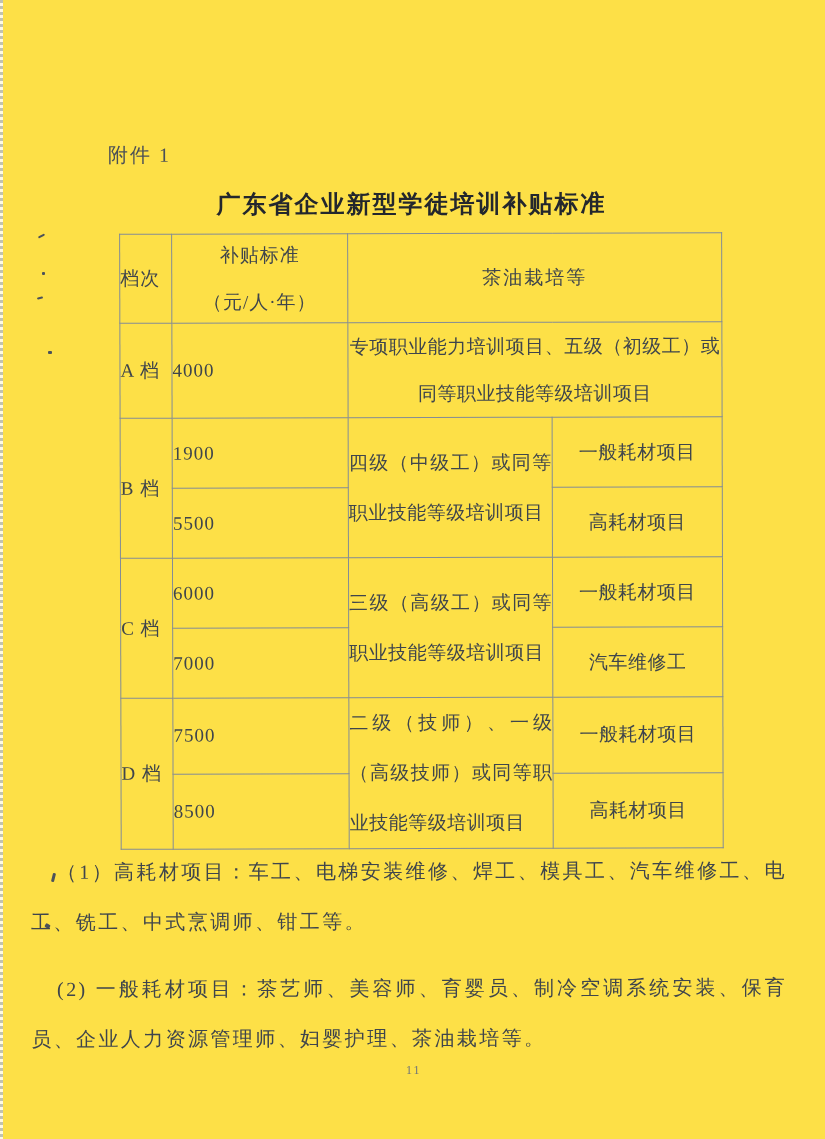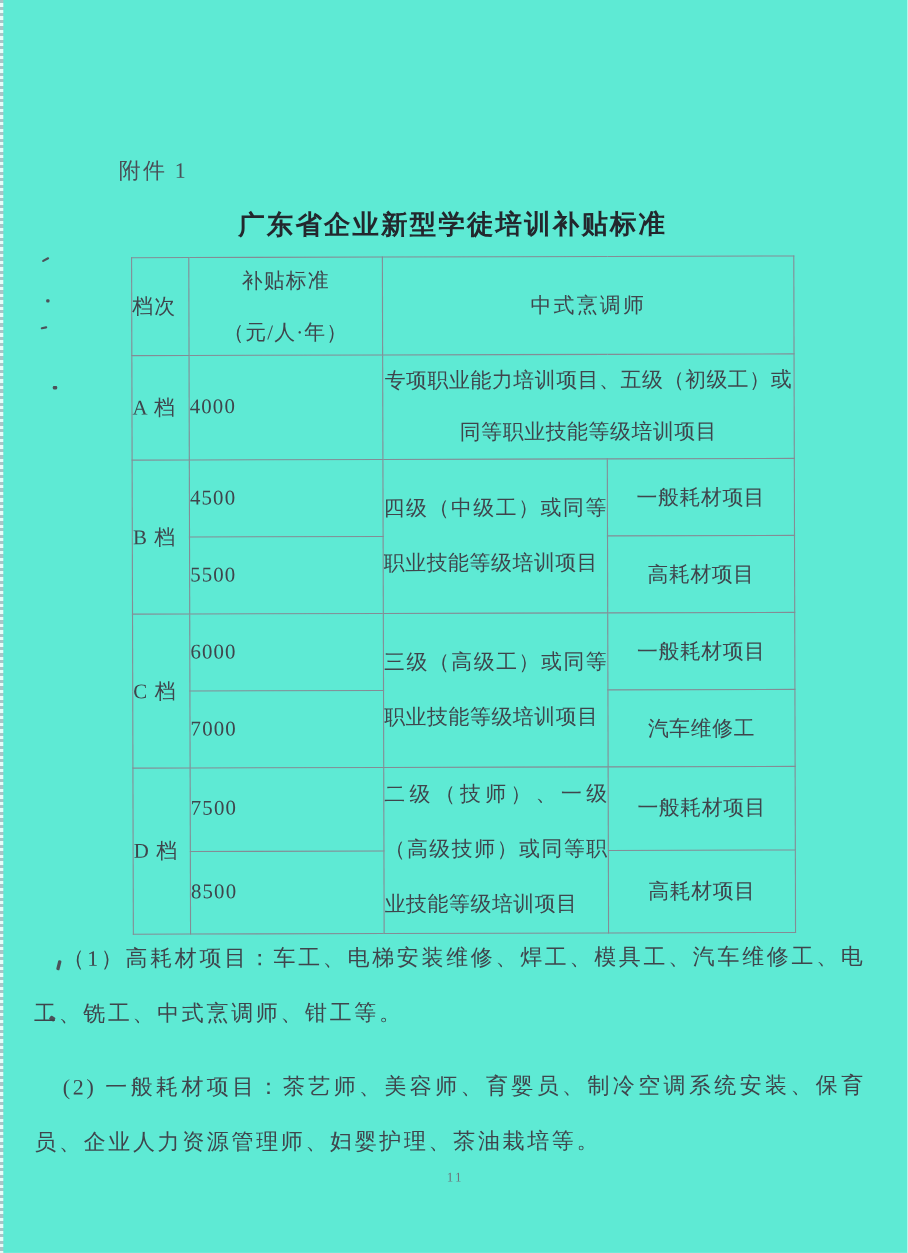--- a/index.html
+++ b/index.html
@@ -4,21 +4,21 @@
 <style>
   html, body {
     margin: 0;
     padding: 0;
     background: #ffffff;
   }
   .page {
     position: relative;
     width: 825px;
     height: 1139px;
-    background: #5eead4;
+    background: #fde047;
     overflow: hidden;
     font-family: "Liberation Serif", "DejaVu Serif", serif;
     color: #41464d;
   }
   
   .edge-strip {
     position: absolute;
     left: 0; top: 0;
     width: 3px; height: 100%;
     background: repeating-linear-gradient(to bottom, #b6bdc4 0 3px, #ffffff 3px 6px);
@@ -147,32 +147,32 @@
       </colgroup>
       <tbody>
         <tr class="r-header">
           <td class="c-head-grade">档次</td>
           <td class="c-head-sub">
             <div class="head-sub-lines">
               <span>补贴标准</span>
               <span>（元/人·年）</span>
             </div>
           </td>
-          <td class="c-head-scope" colspan="2">中式烹调师</td>
+          <td class="c-head-scope" colspan="2">茶油栽培等</td>
         </tr>
 
         <tr class="r-a">
           <td class="c-grade">A 档</td>
           <td class="c-amount">4000</td>
           <td class="c-scope-a" colspan="2">专项职业能力培训项目、五级（初级工）或同等职业技能等级培训项目</td>
         </tr>
 
         <tr class="r-sub">
           <td class="c-grade" rowspan="2">B 档</td>
-          <td class="c-amount">4500</td>
+          <td class="c-amount">1900</td>
           <td class="c-scope" rowspan="2">四级（中级工）或同等职业技能等级培训项目</td>
           <td class="c-type">一般耗材项目</td>
         </tr>
         <tr class="r-sub">
           <td class="c-amount">5500</td>
           <td class="c-type">高耗材项目</td>
         </tr>
 
         <tr class="r-sub">
           <td class="c-grade" rowspan="2">C 档</td>

